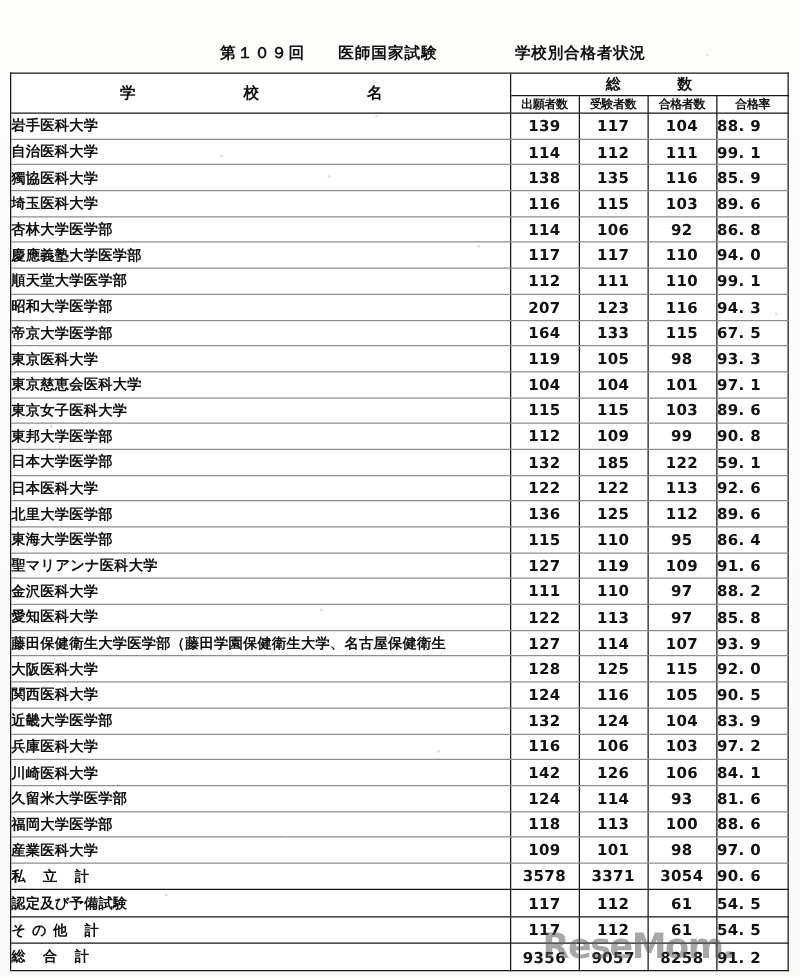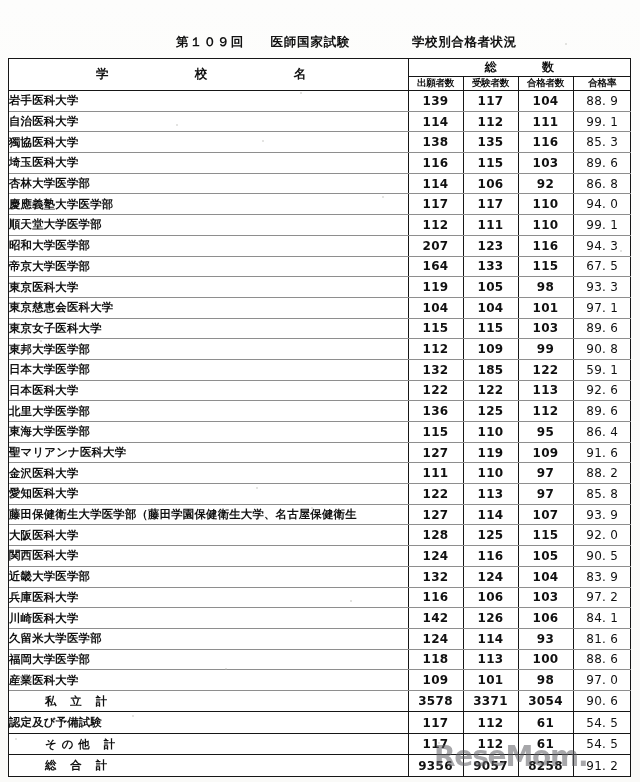--- a/index.html
+++ b/index.html
@@ -140,39 +140,38 @@
   }
   td.num {
     text-align: center;
     font-size: 12px;
     font-weight: bold;
     font-family: "DejaVu Sans", "Liberation Sans", sans-serif;
     letter-spacing: 0.3px;
     padding-right: 4px;
   }
   td.rate {
-    text-align: center;
+    text-align: left;
     font-size: 12px;
-    font-weight: normal;
+    font-weight: bold;
     letter-spacing: 0.3px;
     padding-right: 4px;
   }
 
   
   tr.summary-row td {
     height: 21.5px;
     border-bottom: 1.5px solid #161616;
     vertical-align: middle;
   }
   tr.summary-row td.school {
     letter-spacing: 0.2px;
   }
   tr.summary-row.spaced td.school span.lbl {
     letter-spacing: 5px;
-    margin-left: 36px;
   }
   tr.first-summary td {
     border-top: 1.5px solid #161616;
   }
   tr.summary-row.total td {
     border-bottom: 1.8px solid #161616;
   }
 
   
   .speck {
@@ -253,21 +252,21 @@
             <td class="num">114</td>
             <td class="num">112</td>
             <td class="num">111</td>
             <td class="rate">99. 1</td>
           </tr>
           <tr class="data-row">
             <td class="school">獨協医科大学</td>
             <td class="num">138</td>
             <td class="num">135</td>
             <td class="num">116</td>
-            <td class="rate">85. 3</td>
+            <td class="rate">85. 9</td>
           </tr>
           <tr class="data-row">
             <td class="school">埼玉医科大学</td>
             <td class="num">116</td>
             <td class="num">115</td>
             <td class="num">103</td>
             <td class="rate">89. 6</td>
           </tr>
           <tr class="data-row">
             <td class="school">杏林大学医学部</td>

